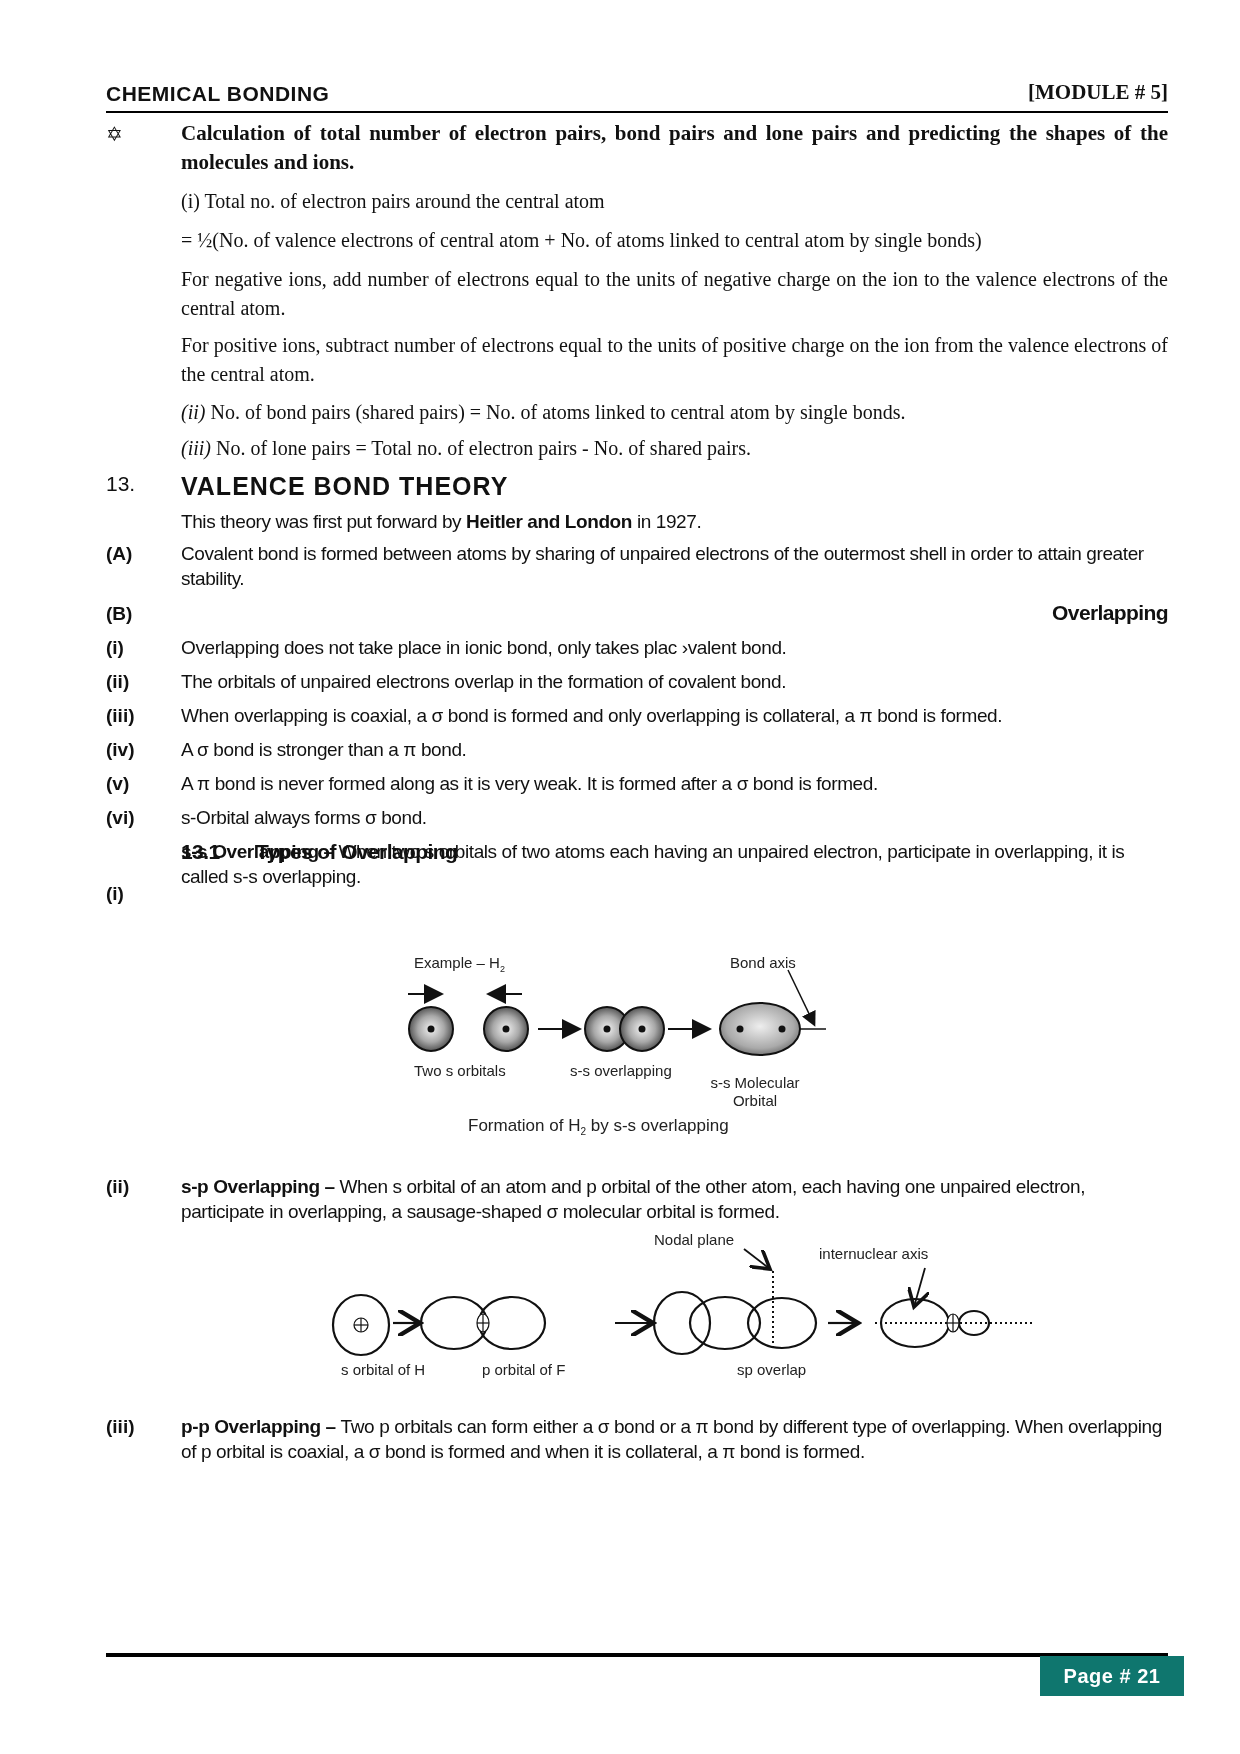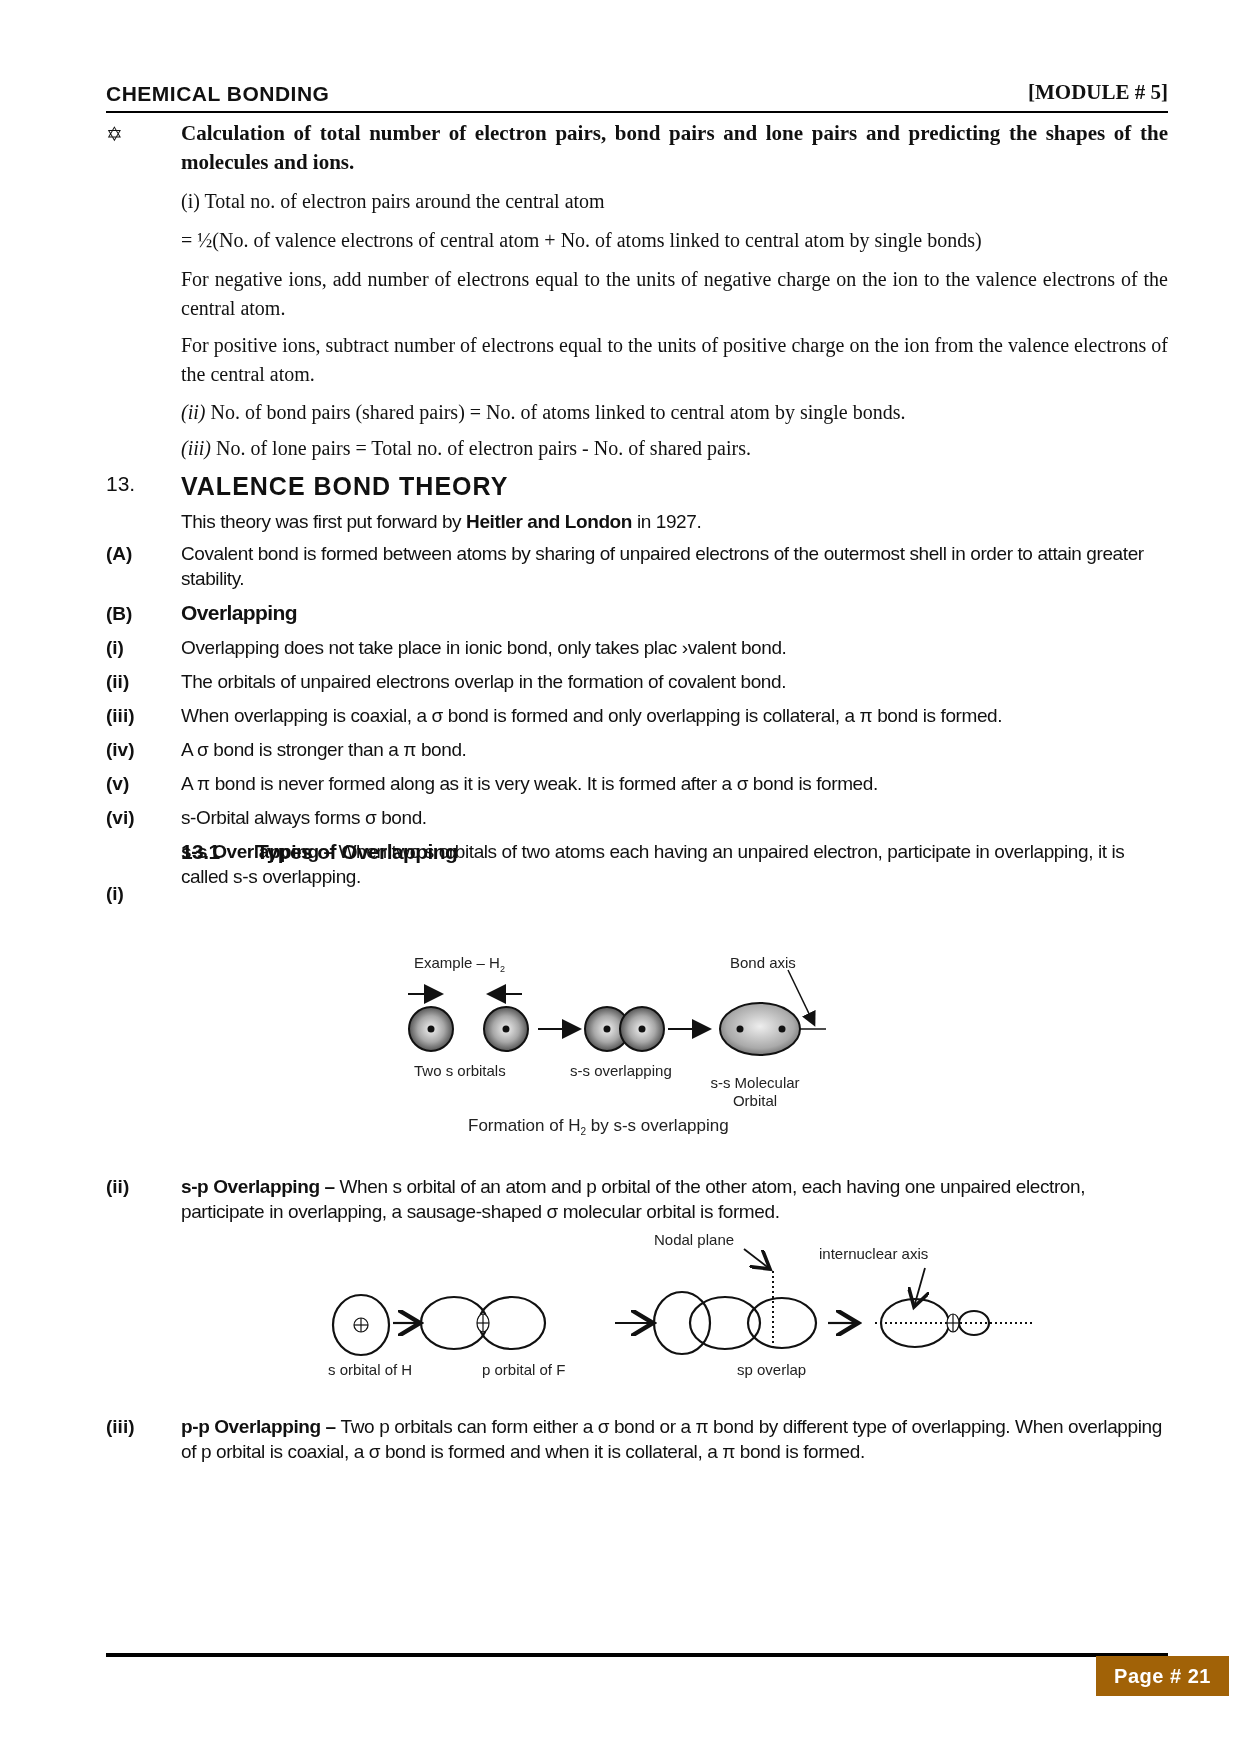--- a/index.html
+++ b/index.html
@@ -20,21 +20,21 @@
   .sec-num { left: 106px; font-size: 21px; font-weight: normal; }
   .sec-title { left: 181px; font-size: 25px; font-weight: bold; letter-spacing: 1px; }
   .label { left: 106px; font-size: 19px; font-weight: bold; }
   .txt { left: 181px; width: 987px; font-size: 19px; line-height: 25px; letter-spacing: -0.4px; }
   .sub-title { font-size: 21px; font-weight: bold; letter-spacing: -0.6px; }
 
   .fig-label { font-size: 15px; color: #222; }
   .caption { font-size: 17px; color: #222; }
 
   .foot-rule { left: 106px; top: 1653px; width: 1062px; height: 4px; background: #000; }
-  .page-box { left: 1096px; top: 1656px; width: 133px; height: 40px; background: #a16207; color: #fff; font-size: 20px; font-weight: bold; display: flex; align-items: center; justify-content: center; letter-spacing: 0.5px; }
+  .page-box { left: 1040px; top: 1656px; width: 144px; height: 40px; background: #0f766e; color: #fff; font-size: 20px; font-weight: bold; display: flex; align-items: center; justify-content: center; letter-spacing: 0.5px; }
   .b { font-weight: bold; }
   .i { font-style: italic; }
 </style>
 </head>
 <body>
 
 <div class="abs sans hdr-left">CHEMICAL  BONDING</div>
 <div class="abs serif hdr-right">[MODULE # 5]</div>
 <div class="abs hdr-rule"></div>
 
@@ -55,21 +55,21 @@
 <div class="abs sans sec-num" style="top:472px;">13.</div>
 <div class="abs sans sec-title" style="top:472px;">VALENCE  BOND  THEORY</div>
 <div class="abs sans txt" style="top:509px;">
   <span>This theory was first put forward by </span><span class="b">Heitler and London</span><span> in 1927.</span>
 </div>
 
 <div class="abs sans label" style="top:543px;">(A)</div>
 <div class="abs sans txt" style="top:541px;">Covalent bond is formed between atoms by sharing of unpaired electrons of the outermost shell in order to attain greater stability.</div>
 
 <div class="abs sans label" style="top:603px;">(B)</div>
-<div class="abs sans txt sub-title" style="top:600px;">Overlapping</div>
+<div class="abs sans txt sub-title" style="top:600px;text-align:right;">Overlapping</div>
 
 <div>
   <div class="abs sans label" style="top:637px;">(i)</div>
   <div class="abs sans txt" style="top:635px;">Overlapping does not take place in ionic bond, only takes plac          ›valent bond.</div>
   <div class="abs sans label" style="top:671px;">(ii)</div>
   <div class="abs sans txt" style="top:669px;">The orbitals of unpaired electrons overlap in the formation of covalent bond.</div>
   <div class="abs sans label" style="top:705px;">(iii)</div>
   <div class="abs sans txt" style="top:703px;">When overlapping is coaxial, a σ bond is formed and only overlapping is collateral, a π bond is formed.</div>
   <div class="abs sans label" style="top:739px;">(iv)</div>
   <div class="abs sans txt" style="top:737px;">A σ bond is stronger than a π bond.</div>
@@ -234,21 +234,21 @@
         <line x1="633" y1="79" x2="633" y2="97"></line>
     </g>
 
     <line x1="453" y1="36" x2="453" y2="112" stroke="#111" stroke-width="2" stroke-dasharray="2,3"></line>
     <line x1="424" y1="14" x2="450" y2="34" stroke="#111" stroke-width="1.8" marker-end="url(#oh)"></line>
 
     <line x1="605" y1="33" x2="594" y2="72" stroke="#111" stroke-width="1.8" marker-end="url(#oh)"></line>
   </svg>
   <div class="abs sans fig-label" style="left:334px; top:-4px;">Nodal plane</div>
   <div class="abs sans fig-label" style="left:499px; top:10px;">internuclear axis</div>
-  <div class="abs sans fig-label" style="left:8px; top:126px;">s orbital of H</div>
+  <div class="abs sans fig-label" style="left:21px; top:126px;">s orbital of H</div>
   <div class="abs sans fig-label" style="left:162px; top:126px;">p orbital of F</div>
   <div class="abs sans fig-label" style="left:417px; top:126px;">sp overlap</div>
 </div>
 
 <div class="abs sans label" style="top:1416px;">(iii)</div>
 <div class="abs sans txt" style="top:1414px;">
   <span class="b">p-p Overlapping – </span><span>Two p orbitals can form either a σ bond or a π bond by different type of overlapping. When overlapping of p orbital is coaxial, a σ bond is formed and when it is collateral, a π bond is formed.</span>
 </div>
 
 <div class="abs foot-rule"></div>

